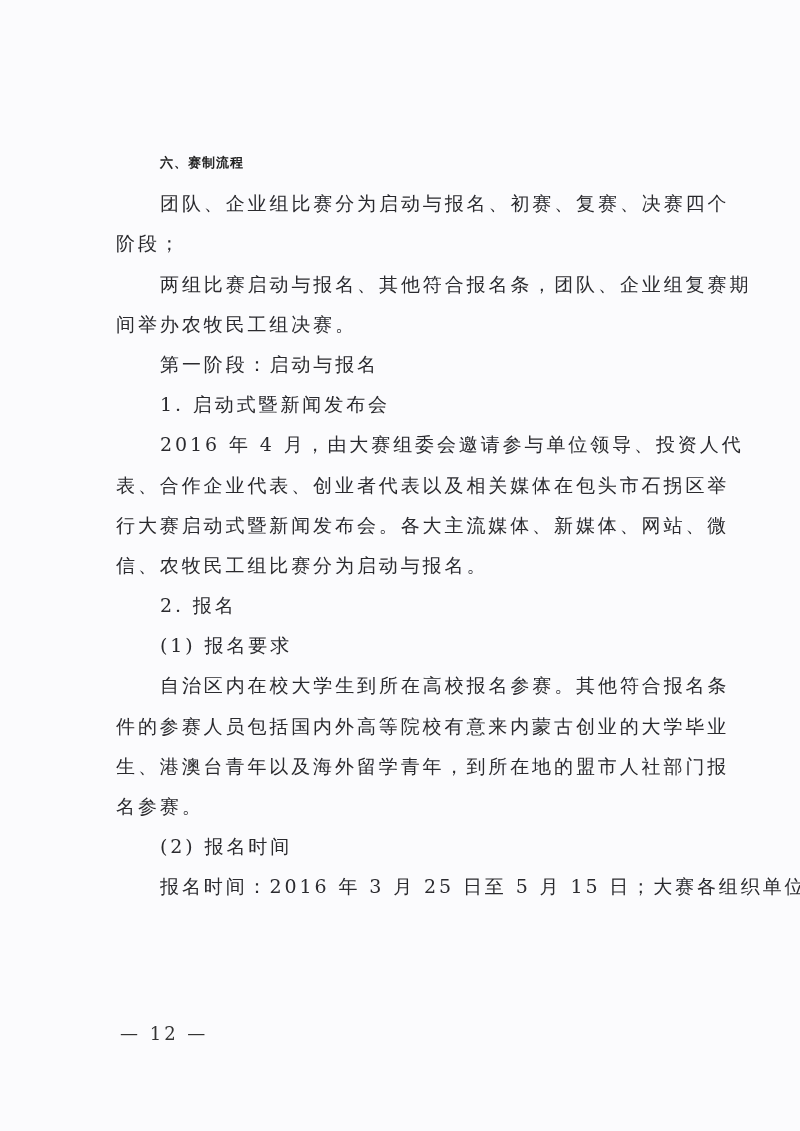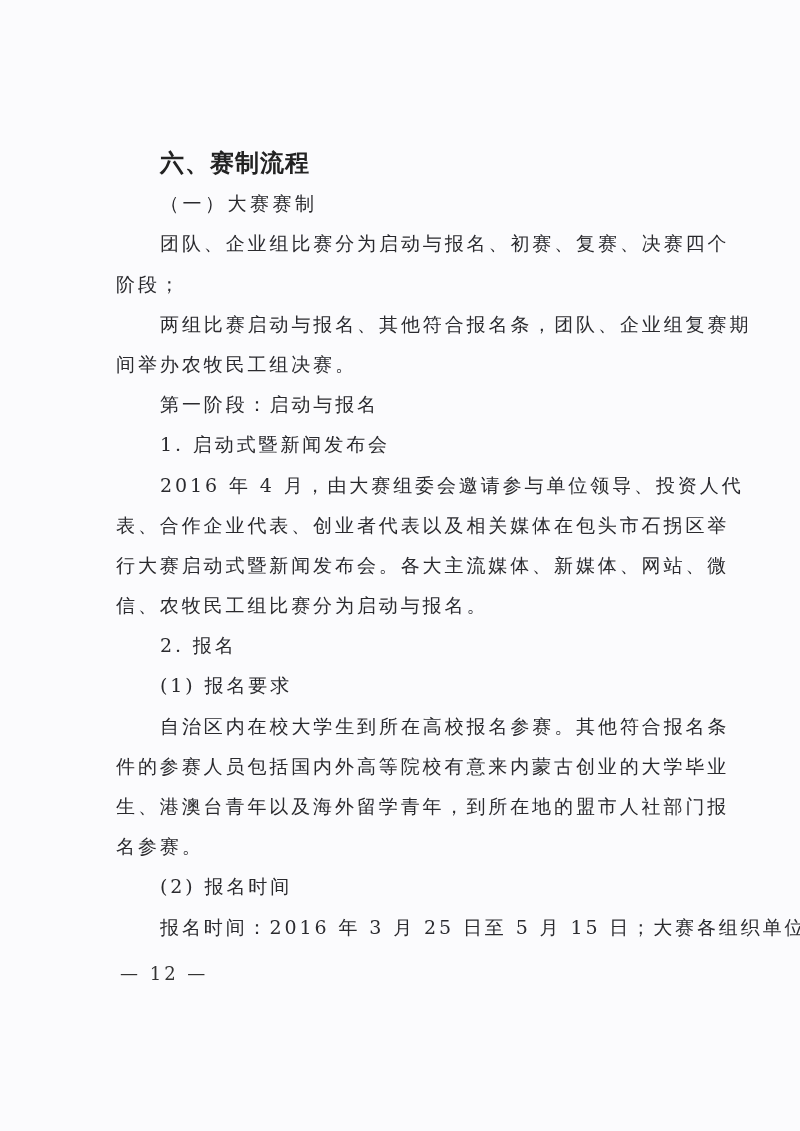--- a/index.html
+++ b/index.html
@@ -12,34 +12,33 @@
     }
     .page {
       position: absolute; left: 116px; top: 143px; width: 590px;
     }
     .line {
       height: 40.2px; line-height: 40px;
       font-size: 19px; letter-spacing: 2.9px;
       white-space: nowrap;
     }
     .indent { padding-left: 44px; }
-    .h1 { font-weight: bold; font-family: "DejaVu Sans", "Liberation Sans", sans-serif; font-size: 24px; letter-spacing: 1px; color: #222; }
+    .h1 { font-weight: bold; font-family: "DejaVu Sans", "Liberation Sans", sans-serif; font-size: 13px; letter-spacing: 1px; color: #222; }
     .h2 { letter-spacing: 3.5px; }
     .footer {
-      position: absolute; left: 120px; top: 963px;
+      position: absolute; left: 120px; top: 1023px;
       font-size: 18px; letter-spacing: 3px; color: #333;
       font-family: "DejaVu Serif", "Liberation Serif", serif;
     }
   </style>
 </head>
 <body>
 
 <div class="page">
   <div class="line indent h1">六、赛制流程</div>
-  <div class="line indent h2">（一）大赛赛制</div>
   <div class="line indent">团队、企业组比赛分为启动与报名、初赛、复赛、决赛四个</div>
   <div class="line">阶段；</div>
   <div class="line indent">两组比赛启动与报名、其他符合报名条，团队、企业组复赛期</div>
   <div class="line">间举办农牧民工组决赛。</div>
   <div class="line indent">第一阶段：启动与报名</div>
   <div class="line indent">1. 启动式暨新闻发布会</div>
   <div class="line indent">2016 年 4 月，由大赛组委会邀请参与单位领导、投资人代</div>
   <div class="line">表、合作企业代表、创业者代表以及相关媒体在包头市石拐区举</div>
   <div class="line">行大赛启动式暨新闻发布会。各大主流媒体、新媒体、网站、微</div>
   <div class="line">信、农牧民工组比赛分为启动与报名。</div>

